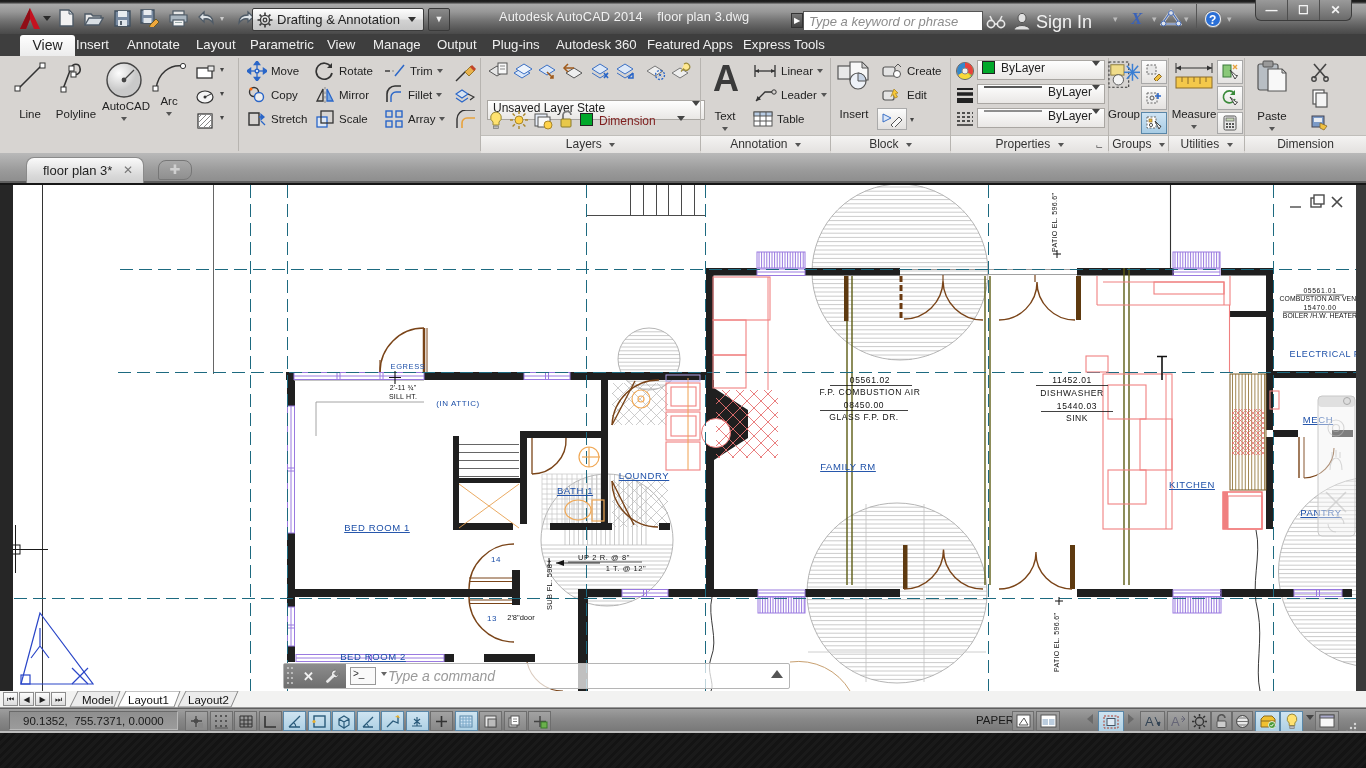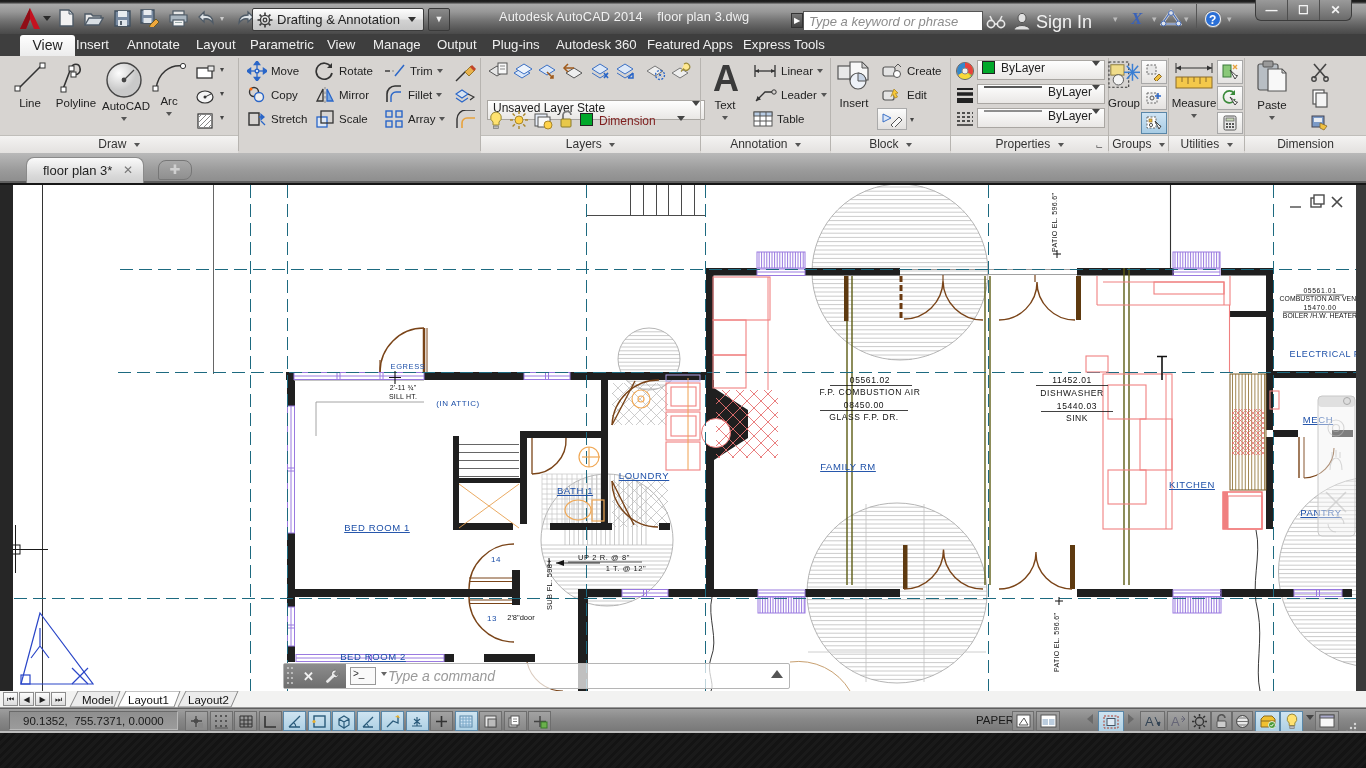--- a/index.html
+++ b/index.html
@@ -28,21 +28,21 @@
 
 #menurow { position:absolute; left:0; top:34px; width:1366px; height:22px; background:#3e3e3e; }
 #menurow .mtab { position:absolute; top:0; height:22px; color:#f0f0f0; font-size:13.2px; line-height:22px; }
 #hometab { position:absolute; left:20px; top:1px; width:55px; height:21px; background:linear-gradient(#ffffff,#ececec); border-radius:3px 3px 0 0; color:#222; font-size:14px; text-align:center; line-height:21px; }
 
 #ribbon { position:absolute; left:0; top:56px; width:1366px; height:97px; background:#d7d4d1; }
 .panel { position:absolute; top:0; height:97px; }
 .plabel { position:absolute; bottom:0; left:0; right:0; height:18px; background:linear-gradient(#f4f3f2,#e3e1df); font-size:12px; color:#333; text-align:center; line-height:17px; border-top:1px solid #c0beba; }
 .psep { position:absolute; top:2px; bottom:2px; width:1px; background:#b7b4b0; }
 .bigbtn { position:absolute; text-align:center; font-size:11.5px; color:#222; }
-.bigbtn .lbl { margin-top:1px; }
+.bigbtn .lbl { margin-top:12px; }
 .rowbtn { position:absolute; display:flex; align-items:center; font-size:11.5px; color:#222; height:20px; }
 .rowbtn svg { margin-right:4px; }
 .darr { display:inline-block; width:0; height:0; border-left:3.5px solid transparent; border-right:3.5px solid transparent; border-top:4px solid #555; margin-left:4px; vertical-align:middle;}
 .combo { position:absolute; height:20px; background:linear-gradient(#fefefe,#e9e7e5); border:1px solid #a9a6a2; display:flex; align-items:flex-start; font-size:12px; color:#222; }
 .combo .ca { margin-left:auto; margin-right:4px; width:0; height:0; border-left:4px solid transparent; border-right:4px solid transparent; border-top:5px solid #444; }
 .smallbtn { position:absolute; width:24px; height:22px; display:flex; align-items:center; justify-content:center; }
 
 #tabbar { position:absolute; left:0; top:153px; width:1366px; height:30px; background:linear-gradient(#b9b9b9,#9b9b9b 60%,#8e8e8e); border-bottom:2px solid #5f5f5f; }
 #filetab { position:absolute; left:26px; top:4px; width:118px; height:26px; background:linear-gradient(#fafafa,#d9d9d9 70%,#cfcfcf); border:1px solid #8a8a8a; border-bottom:none; border-radius:8px 8px 0 0; font-size:13px; color:#222; line-height:25px; padding-left:16px; }
 #filetab .x { position:absolute; right:10px; top:0px; color:#777; font-size:12px; }
@@ -266,21 +266,20 @@
             <g stroke="#888" stroke-width="1">
               <line x1="3" y1="17" x2="17" y2="3"></line>
               <line x1="3" y1="12" x2="12" y2="3"></line>
               <line x1="3" y1="7" x2="7" y2="3"></line>
               <line x1="8" y1="17" x2="17" y2="8"></line>
               <line x1="13" y1="17" x2="17" y2="13"></line>
             </g>
           </svg>
         </div>
       <div class="abs" style="left:220px;top:57px;color:#444;font-size:8px">▾</div>
-      <div class="plabel">Draw <span class="darr"></span></div>
     </div>
     <div class="psep" style="left:238px"></div>
 
     <div class="panel" style="left:239px;width:241px">
       <div class="rowbtn" style="left:8px;top:5px"><svg width="20" height="20" viewBox="0 0 20 20">
             <g stroke="#2a66c8" stroke-width="1.5" fill="#2a66c8">
               <line x1="10" y1="3" x2="10" y2="17" stroke-width="1.3"></line>
               <line x1="3" y1="10" x2="17" y2="10" stroke-width="1.3"></line>
               <path d="M10 0 l2.5 3.5 h-5 z"></path>
               <path d="M10 20 l2.5 -3.5 h-5 z"></path>

